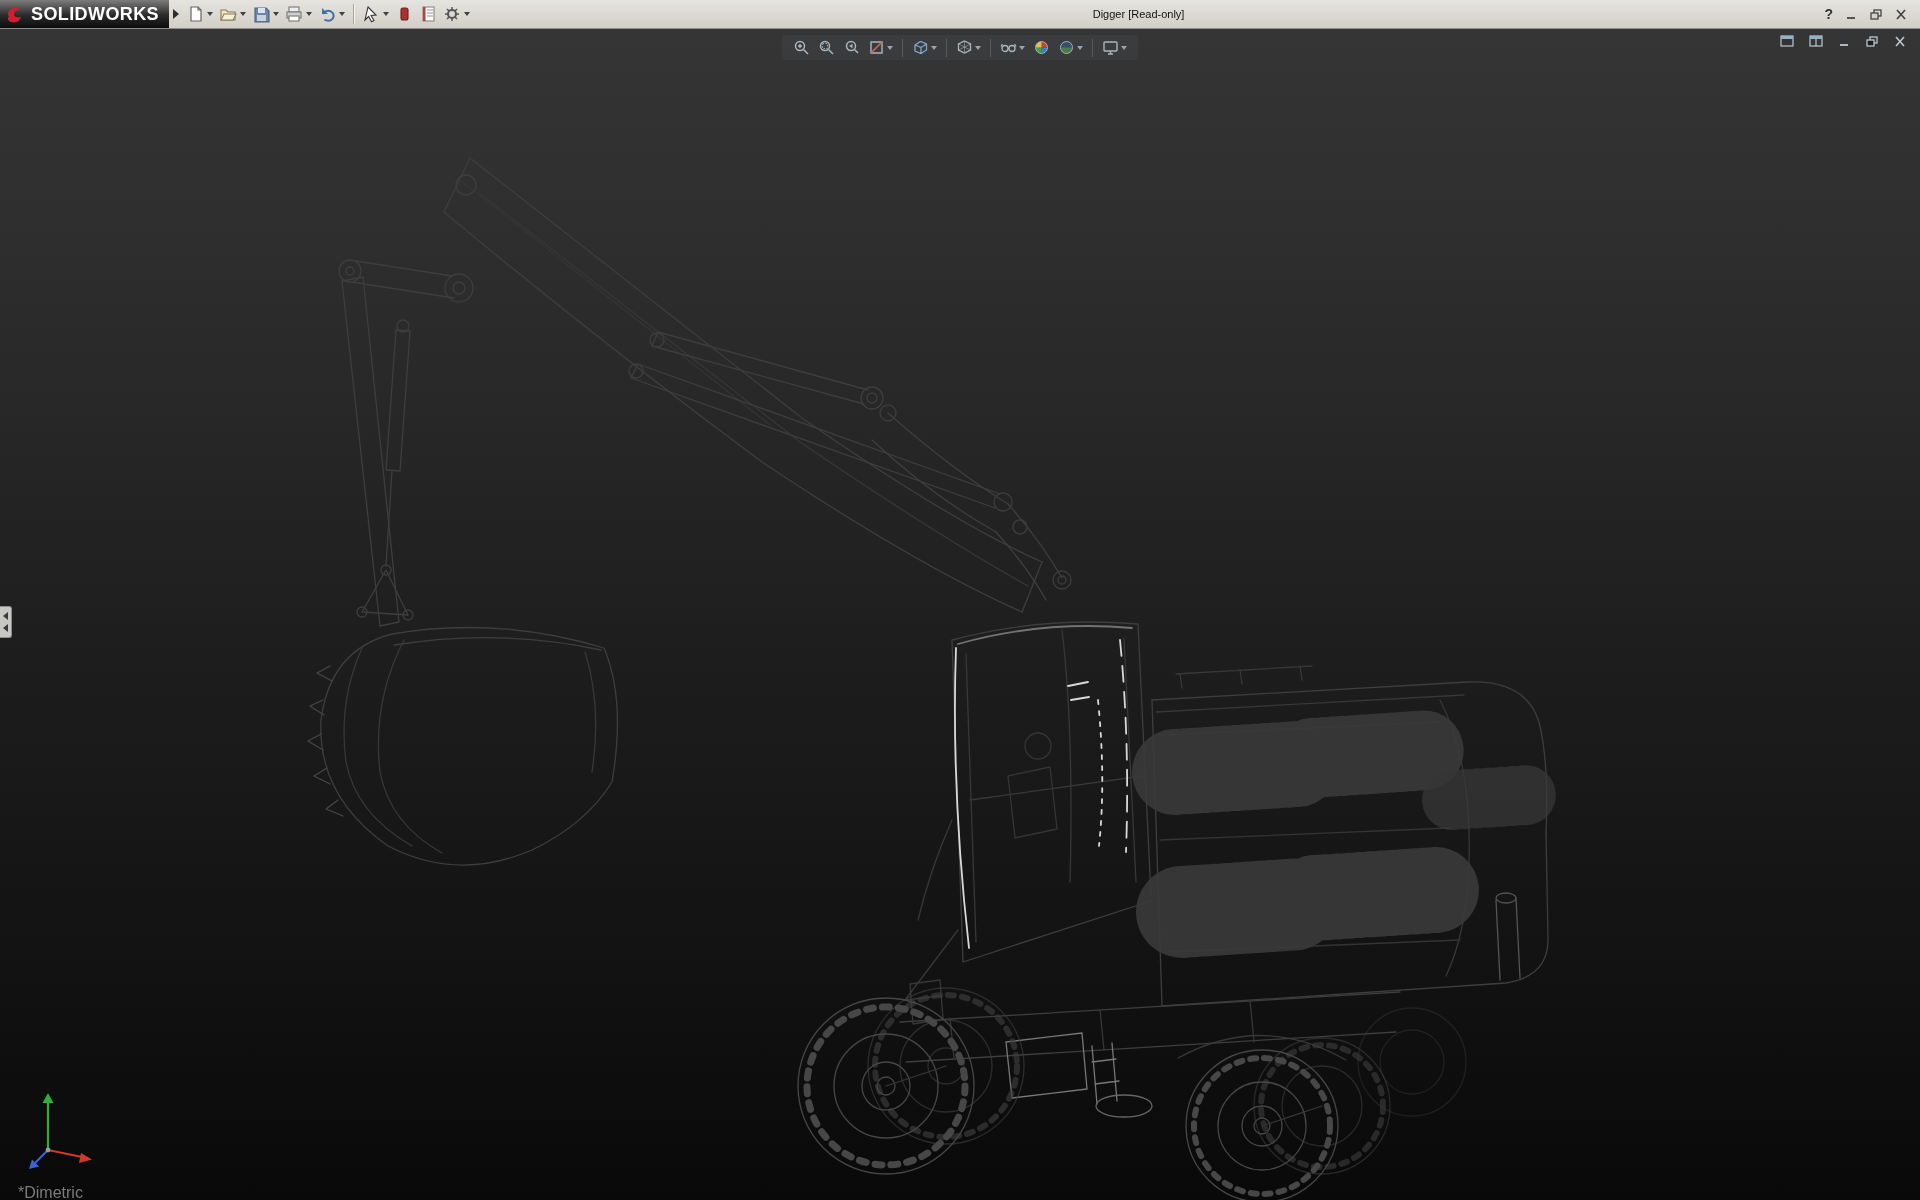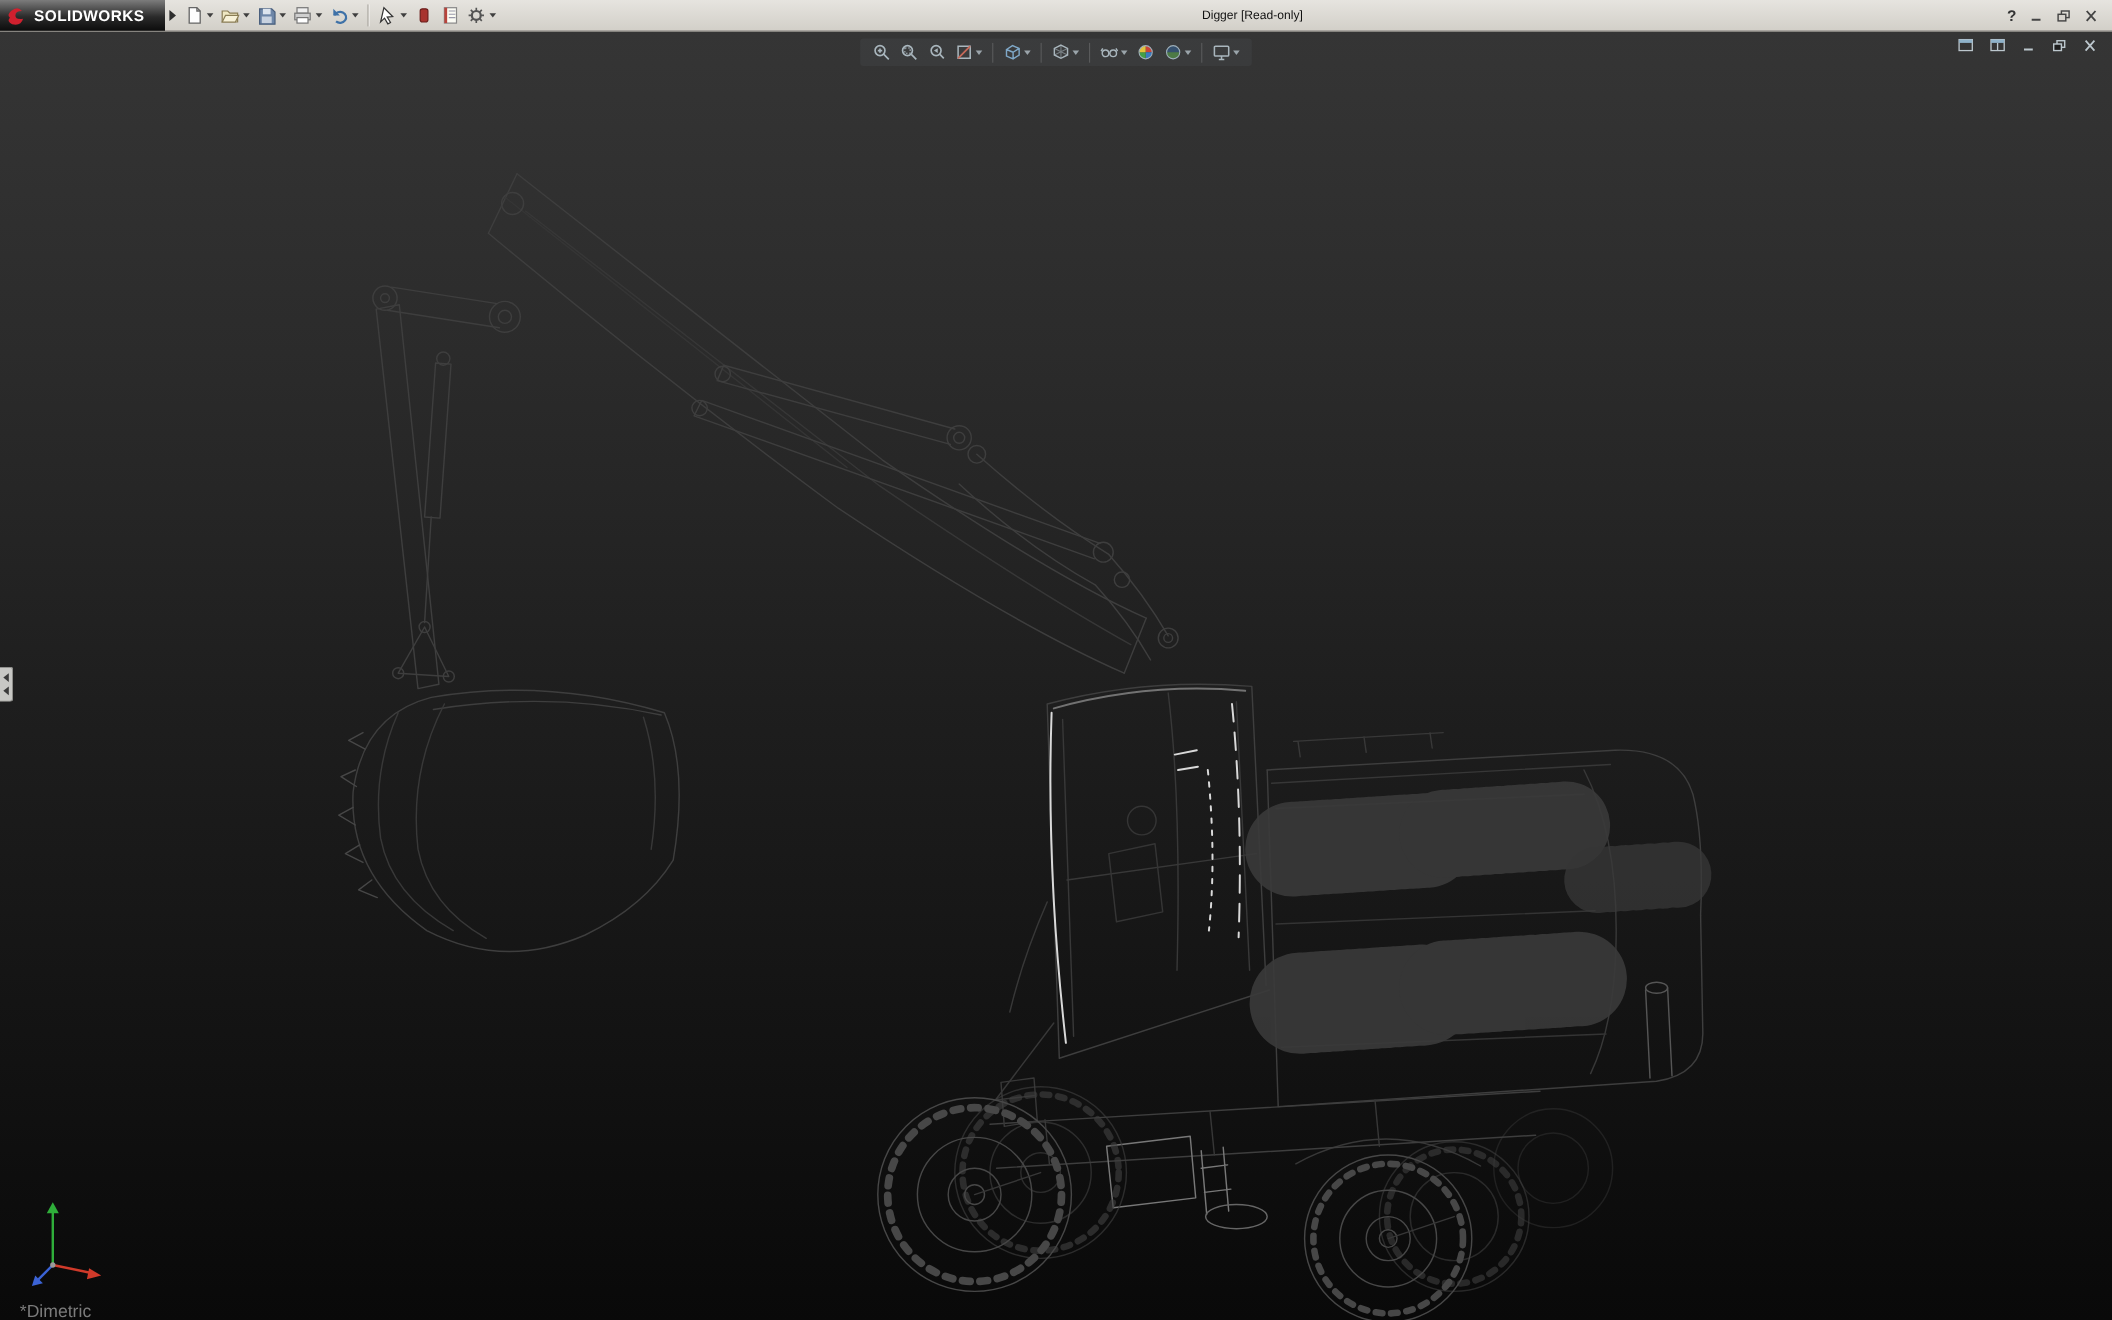--- a/index.html
+++ b/index.html
@@ -12,21 +12,21 @@
     position:absolute;top:0;left:0;width:1920px;height:28px;
     background:linear-gradient(#e6e4df,#d2cfc8);
     border-bottom:1px solid #8f8d88;
     display:flex;align-items:center;z-index:20;
   }
   .logo{
     height:28px;min-width:150px;display:flex;align-items:center;gap:6px;
     padding:0 10px 0 6px;box-sizing:border-box;
     background:linear-gradient(#7c7c7c,#2a2a2a 55%,#0c0c0c);
   }
-  .logo-text{color:#fff;font-weight:bold;font-size:14px;letter-spacing:.4px;white-space:nowrap;}
+  .logo-text{color:#fff;font-weight:bold;font-size:18px;letter-spacing:.4px;white-space:nowrap;}
   .menu-expand{width:0;height:0;border-top:5px solid transparent;border-bottom:5px solid transparent;
     border-left:6px solid #2e2e2e;margin:0 4px;}
   .tb-btn{display:flex;align-items:center;height:24px;padding:0 2px;margin:0 1px;border-radius:2px;}
   .caret{width:0;height:0;border-left:3.5px solid transparent;border-right:3.5px solid transparent;
     border-top:4px solid #3f3f3f;margin-left:3px;}
   .sep{width:1px;height:20px;background:#a9a6a0;box-shadow:1px 0 0 #f2f1ee;margin:0 5px;}
   .doc-title{
     position:absolute;left:59.3%;transform:translateX(-50%);
     font-size:11px;color:#111;white-space:nowrap;
   }

